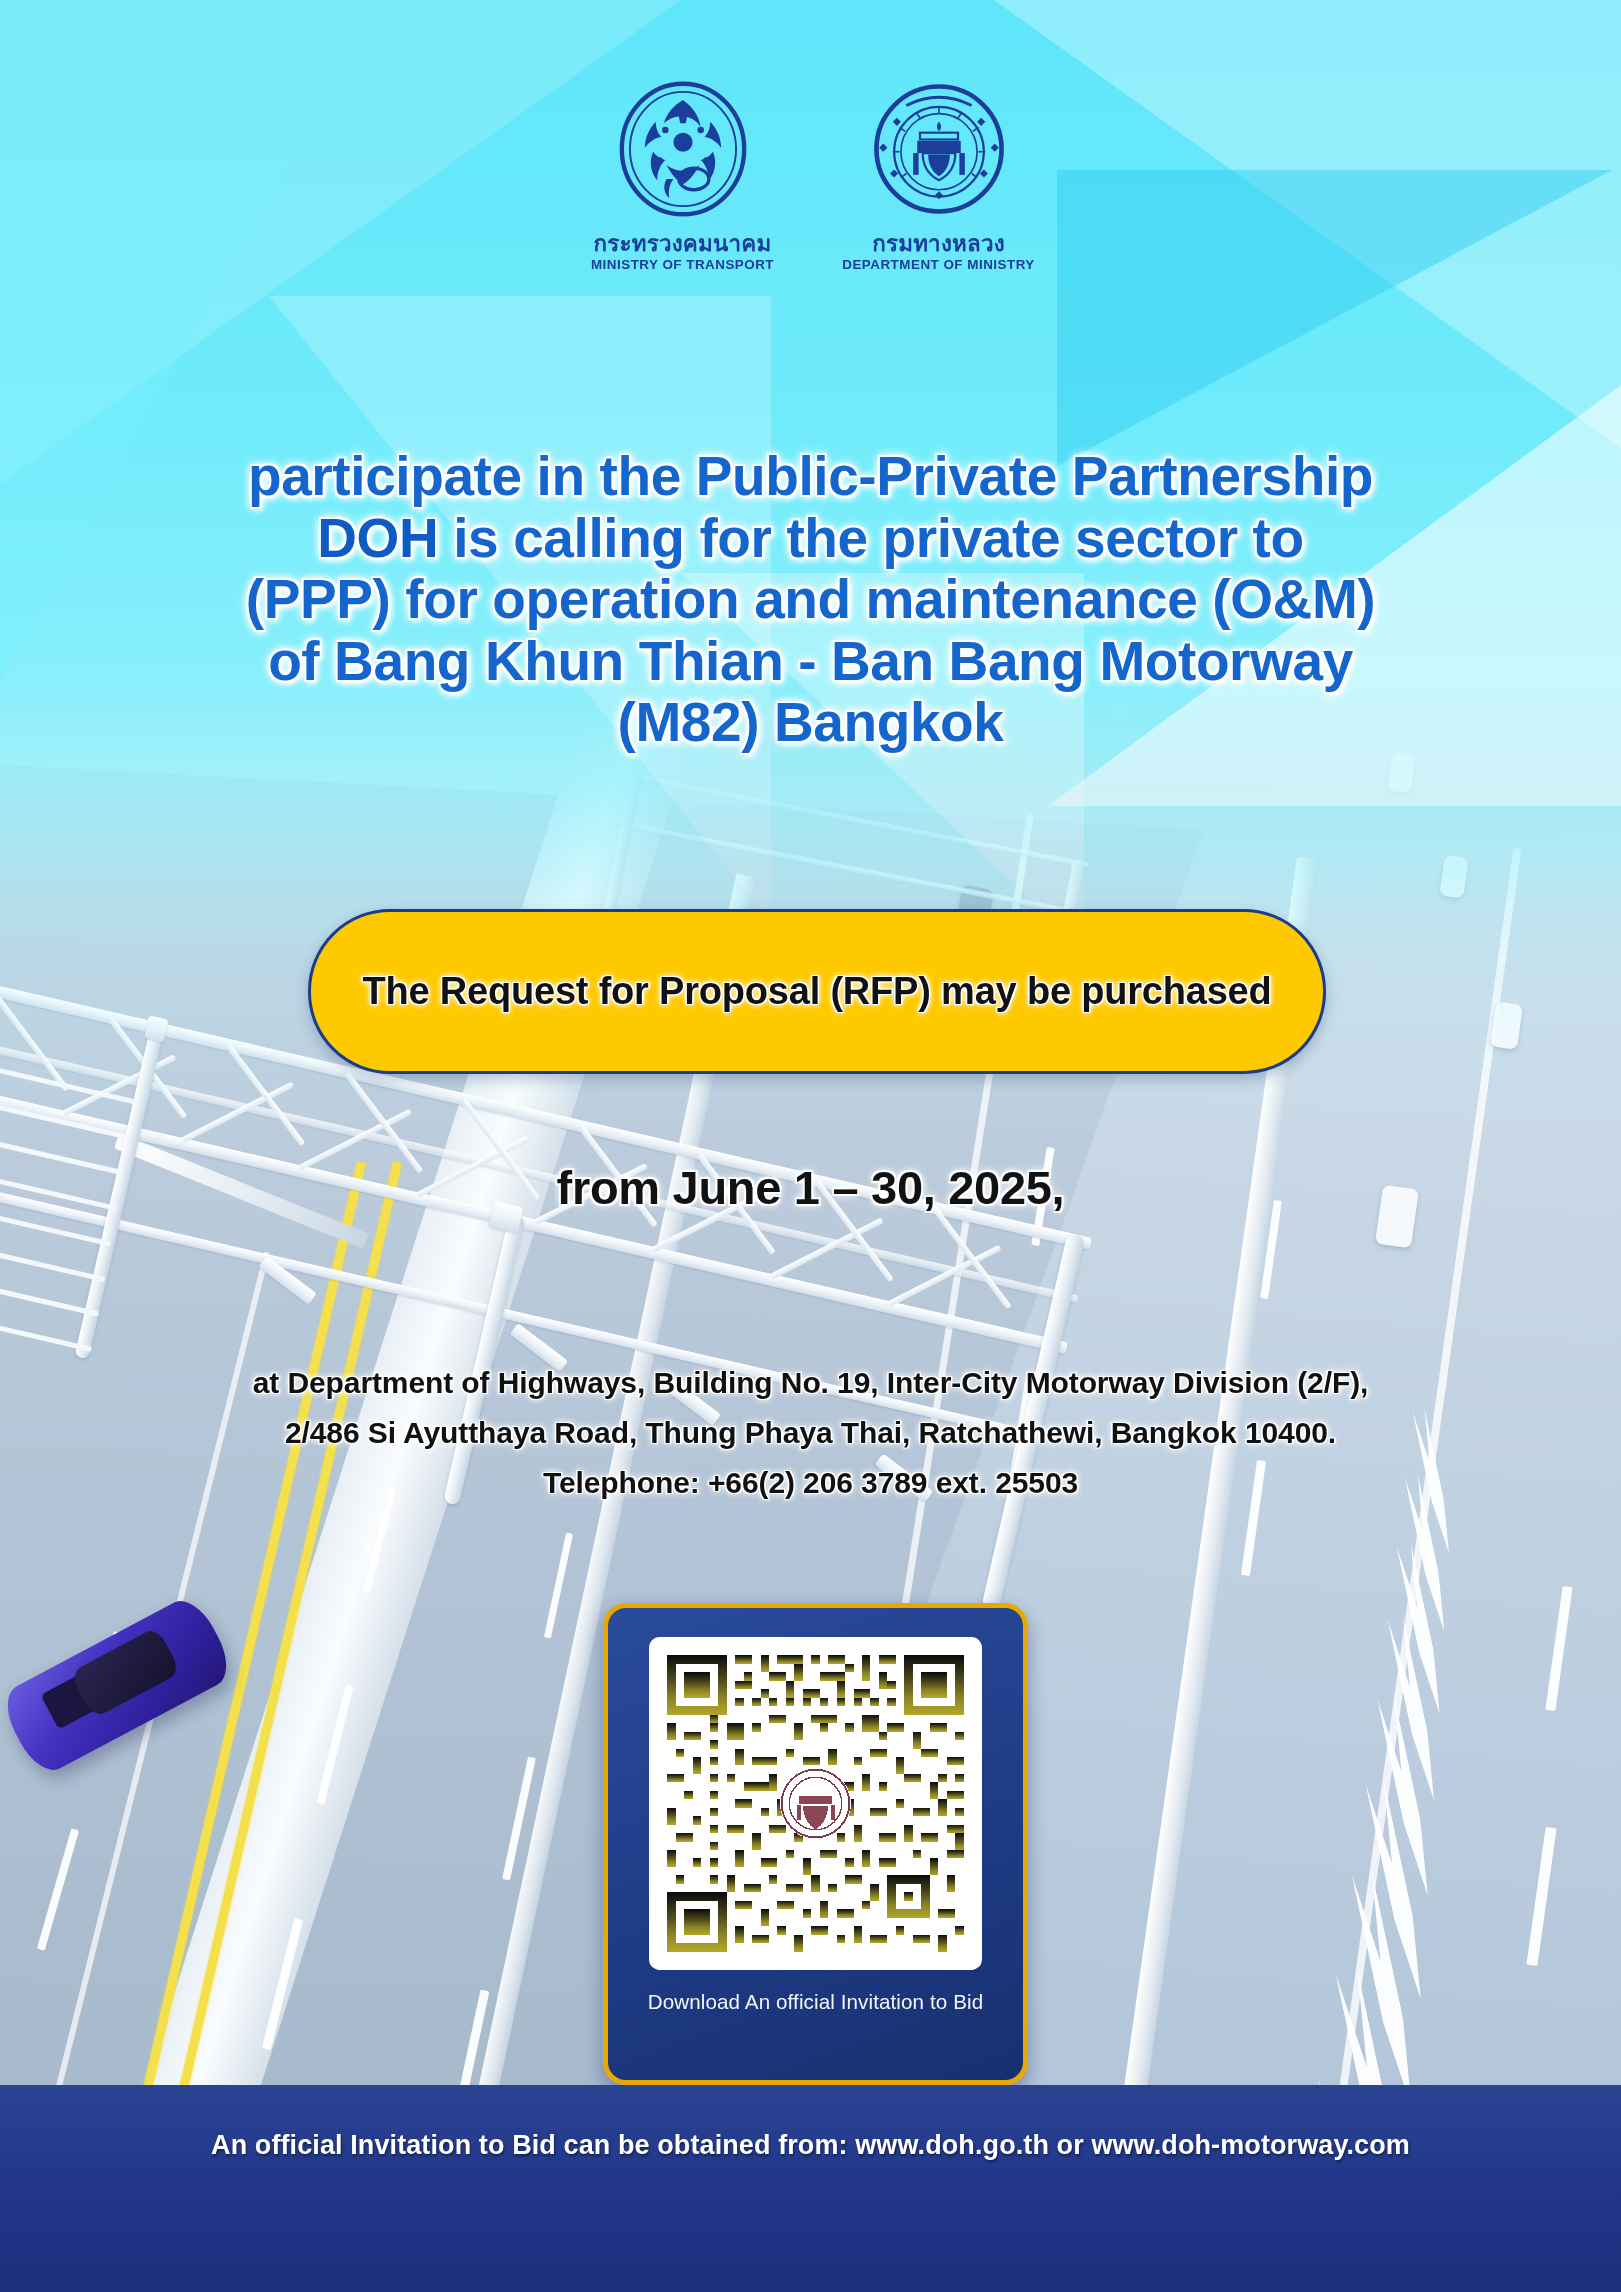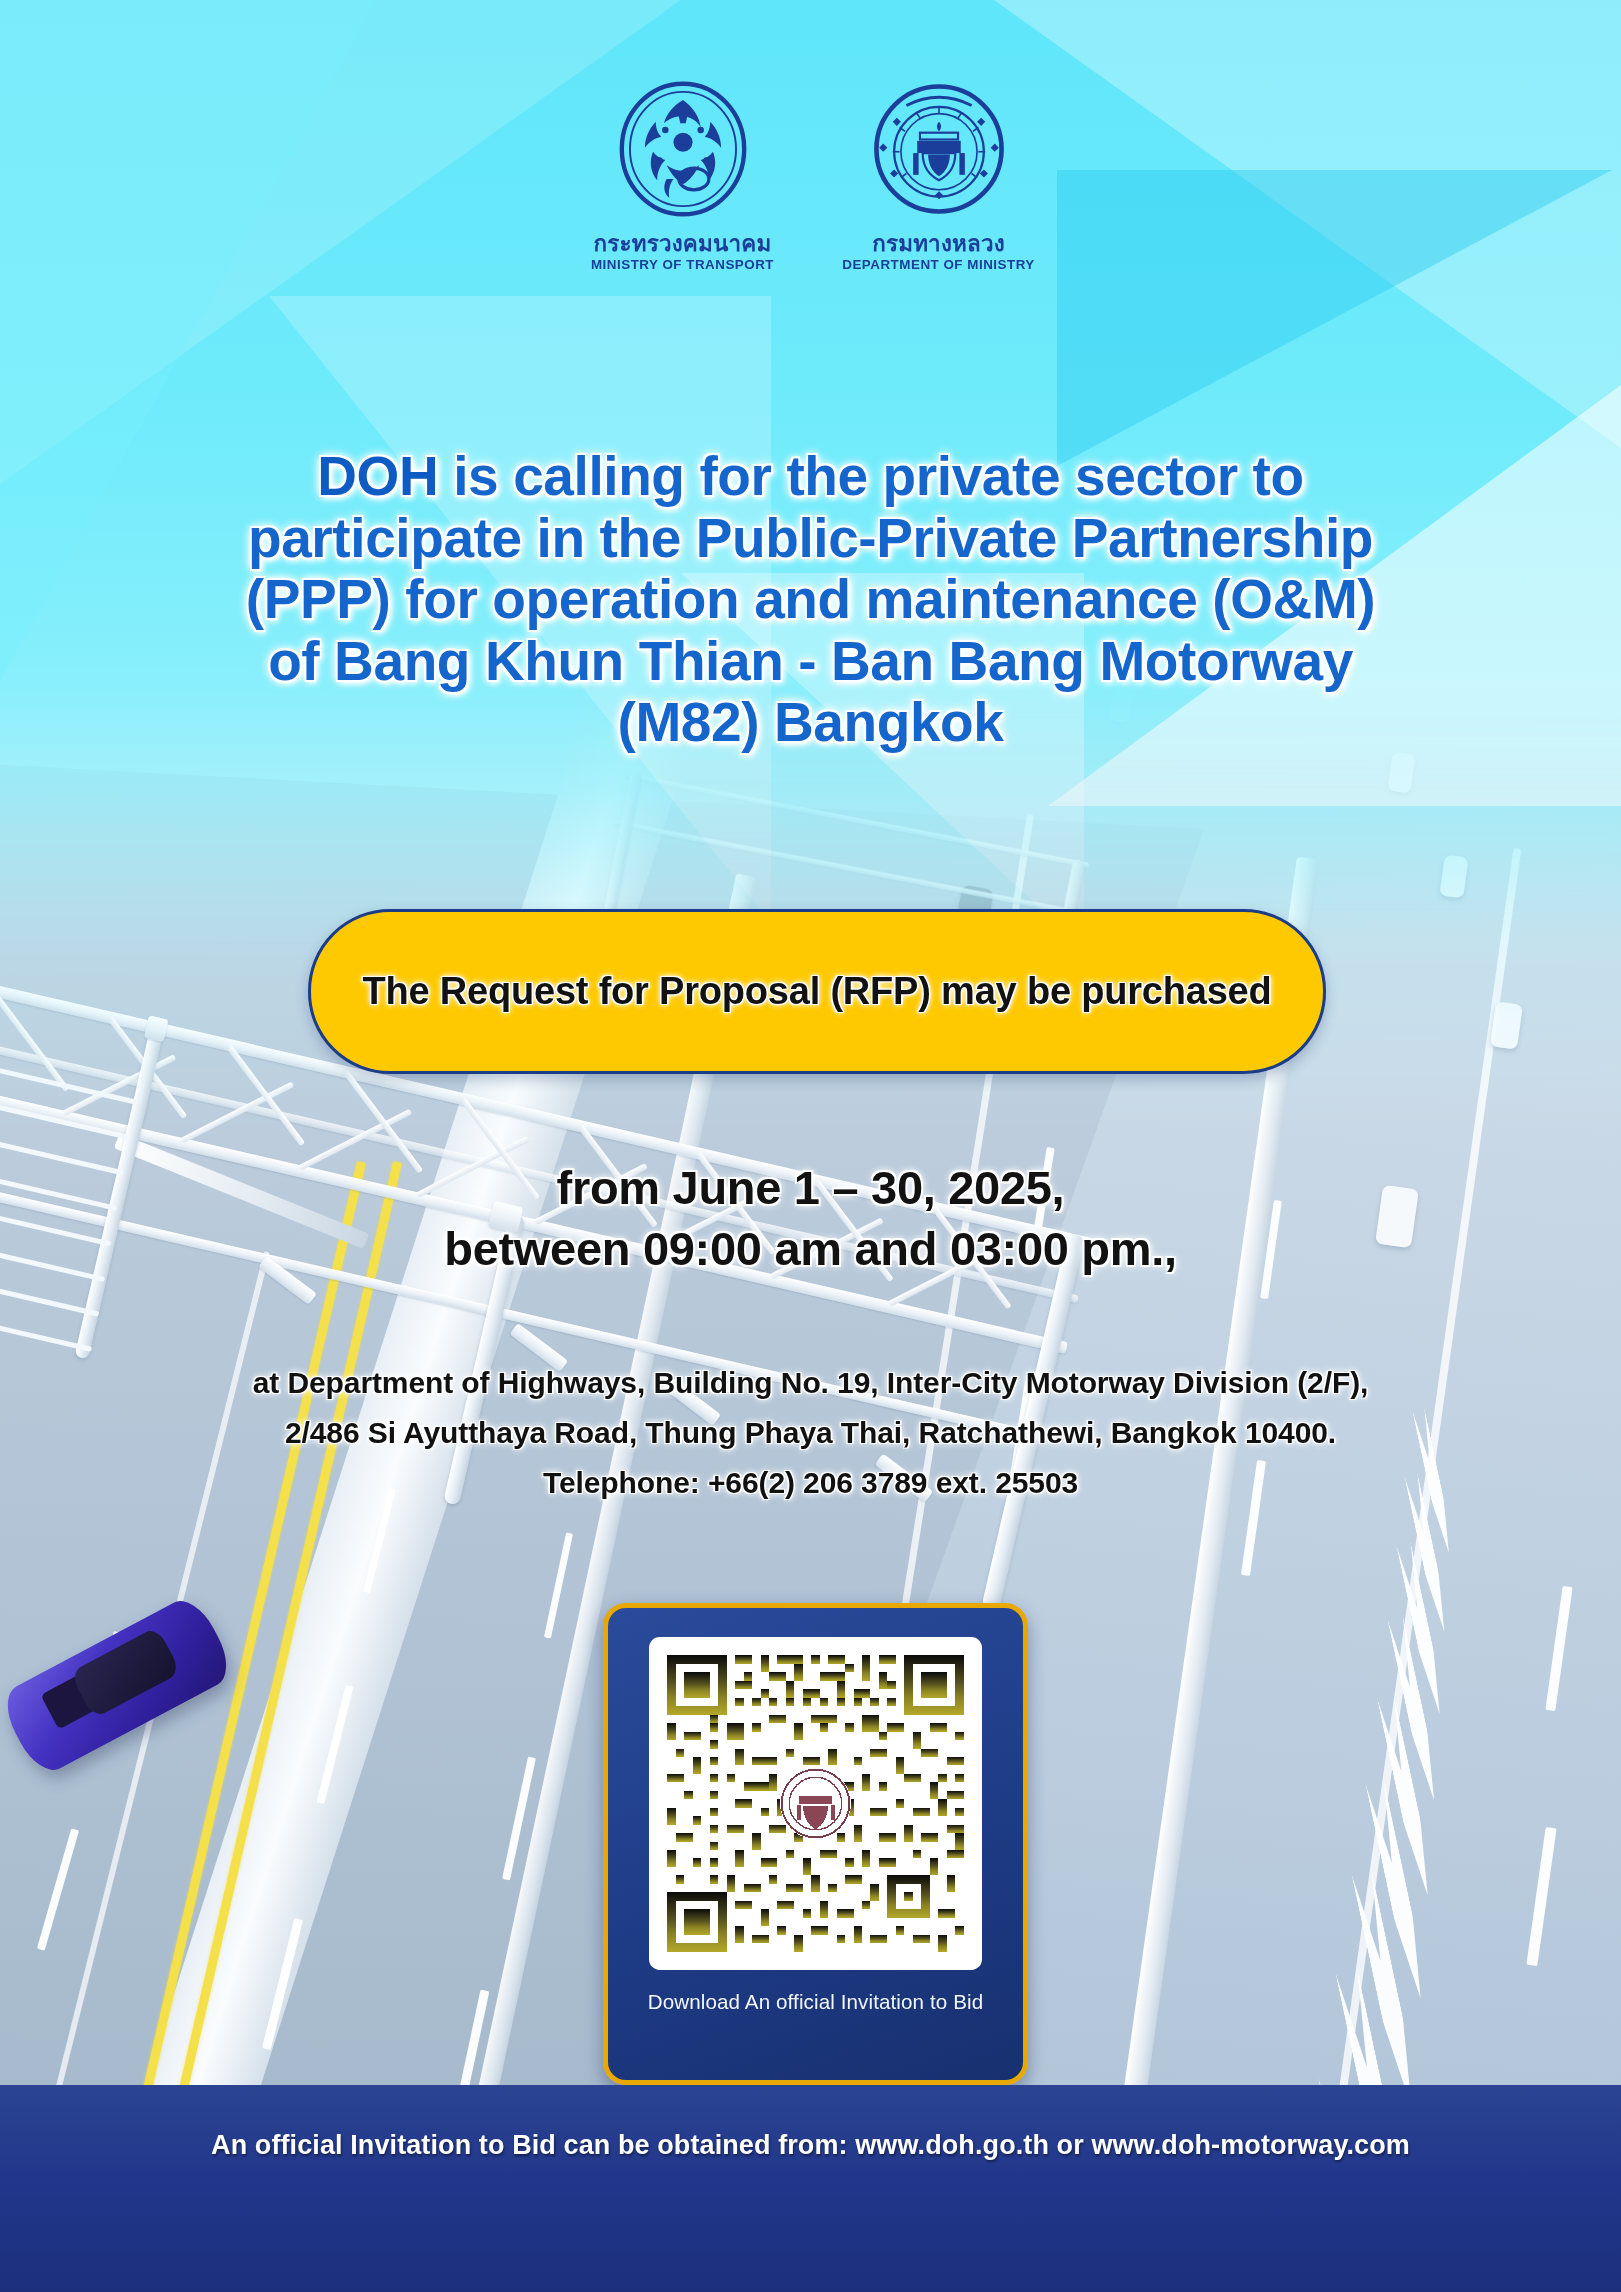--- a/index.html
+++ b/index.html
@@ -335,34 +335,33 @@
               <path d="M88 49l3-3 3 3-3 3z"></path>
           </g>
           <path d="M26 18 Q50 6 74 18" fill="none" stroke="#1B3E9B" stroke-width="2.2"></path>
         </svg>
         <div class="logo-th">กรมทางหลวง</div>
         <div class="logo-en">DEPARTMENT OF MINISTRY</div>
       </div>
     </div>
 
     <div class="headline">
+      <div>participate in the Public-Private Partnership</div>
       <div><span class="doh">DOH</span><span> is calling for the private sector to</span></div>
-      <div>participate in the Public-Private Partnership</div>
       <div>(PPP) for operation and maintenance (O&amp;M)</div>
       <div>of Bang Khun Thian - Ban Bang Motorway</div>
       <div>(M82) Bangkok</div>
     </div>
 
     <div class="pill">
       <span class="pill-text">The Request for Proposal (RFP) may be purchased</span>
     </div>
 
     <div class="when">
       <div>from June 1 – 30, 2025,</div>
-      <div>between 09:00 am and 03:00 pm.,</div>
     </div>
 
     <div class="where">
       <div>at Department of Highways, Building No. 19, Inter-City Motorway Division (2/F),</div>
       <div>2/486 Si Ayutthaya Road, Thung Phaya Thai, Ratchathewi, Bangkok 10400.</div>
       <div>Telephone: +66(2) 206 3789 ext. 25503</div>
     </div>
 
     <div class="qr-panel">
       <div class="qr-box">

